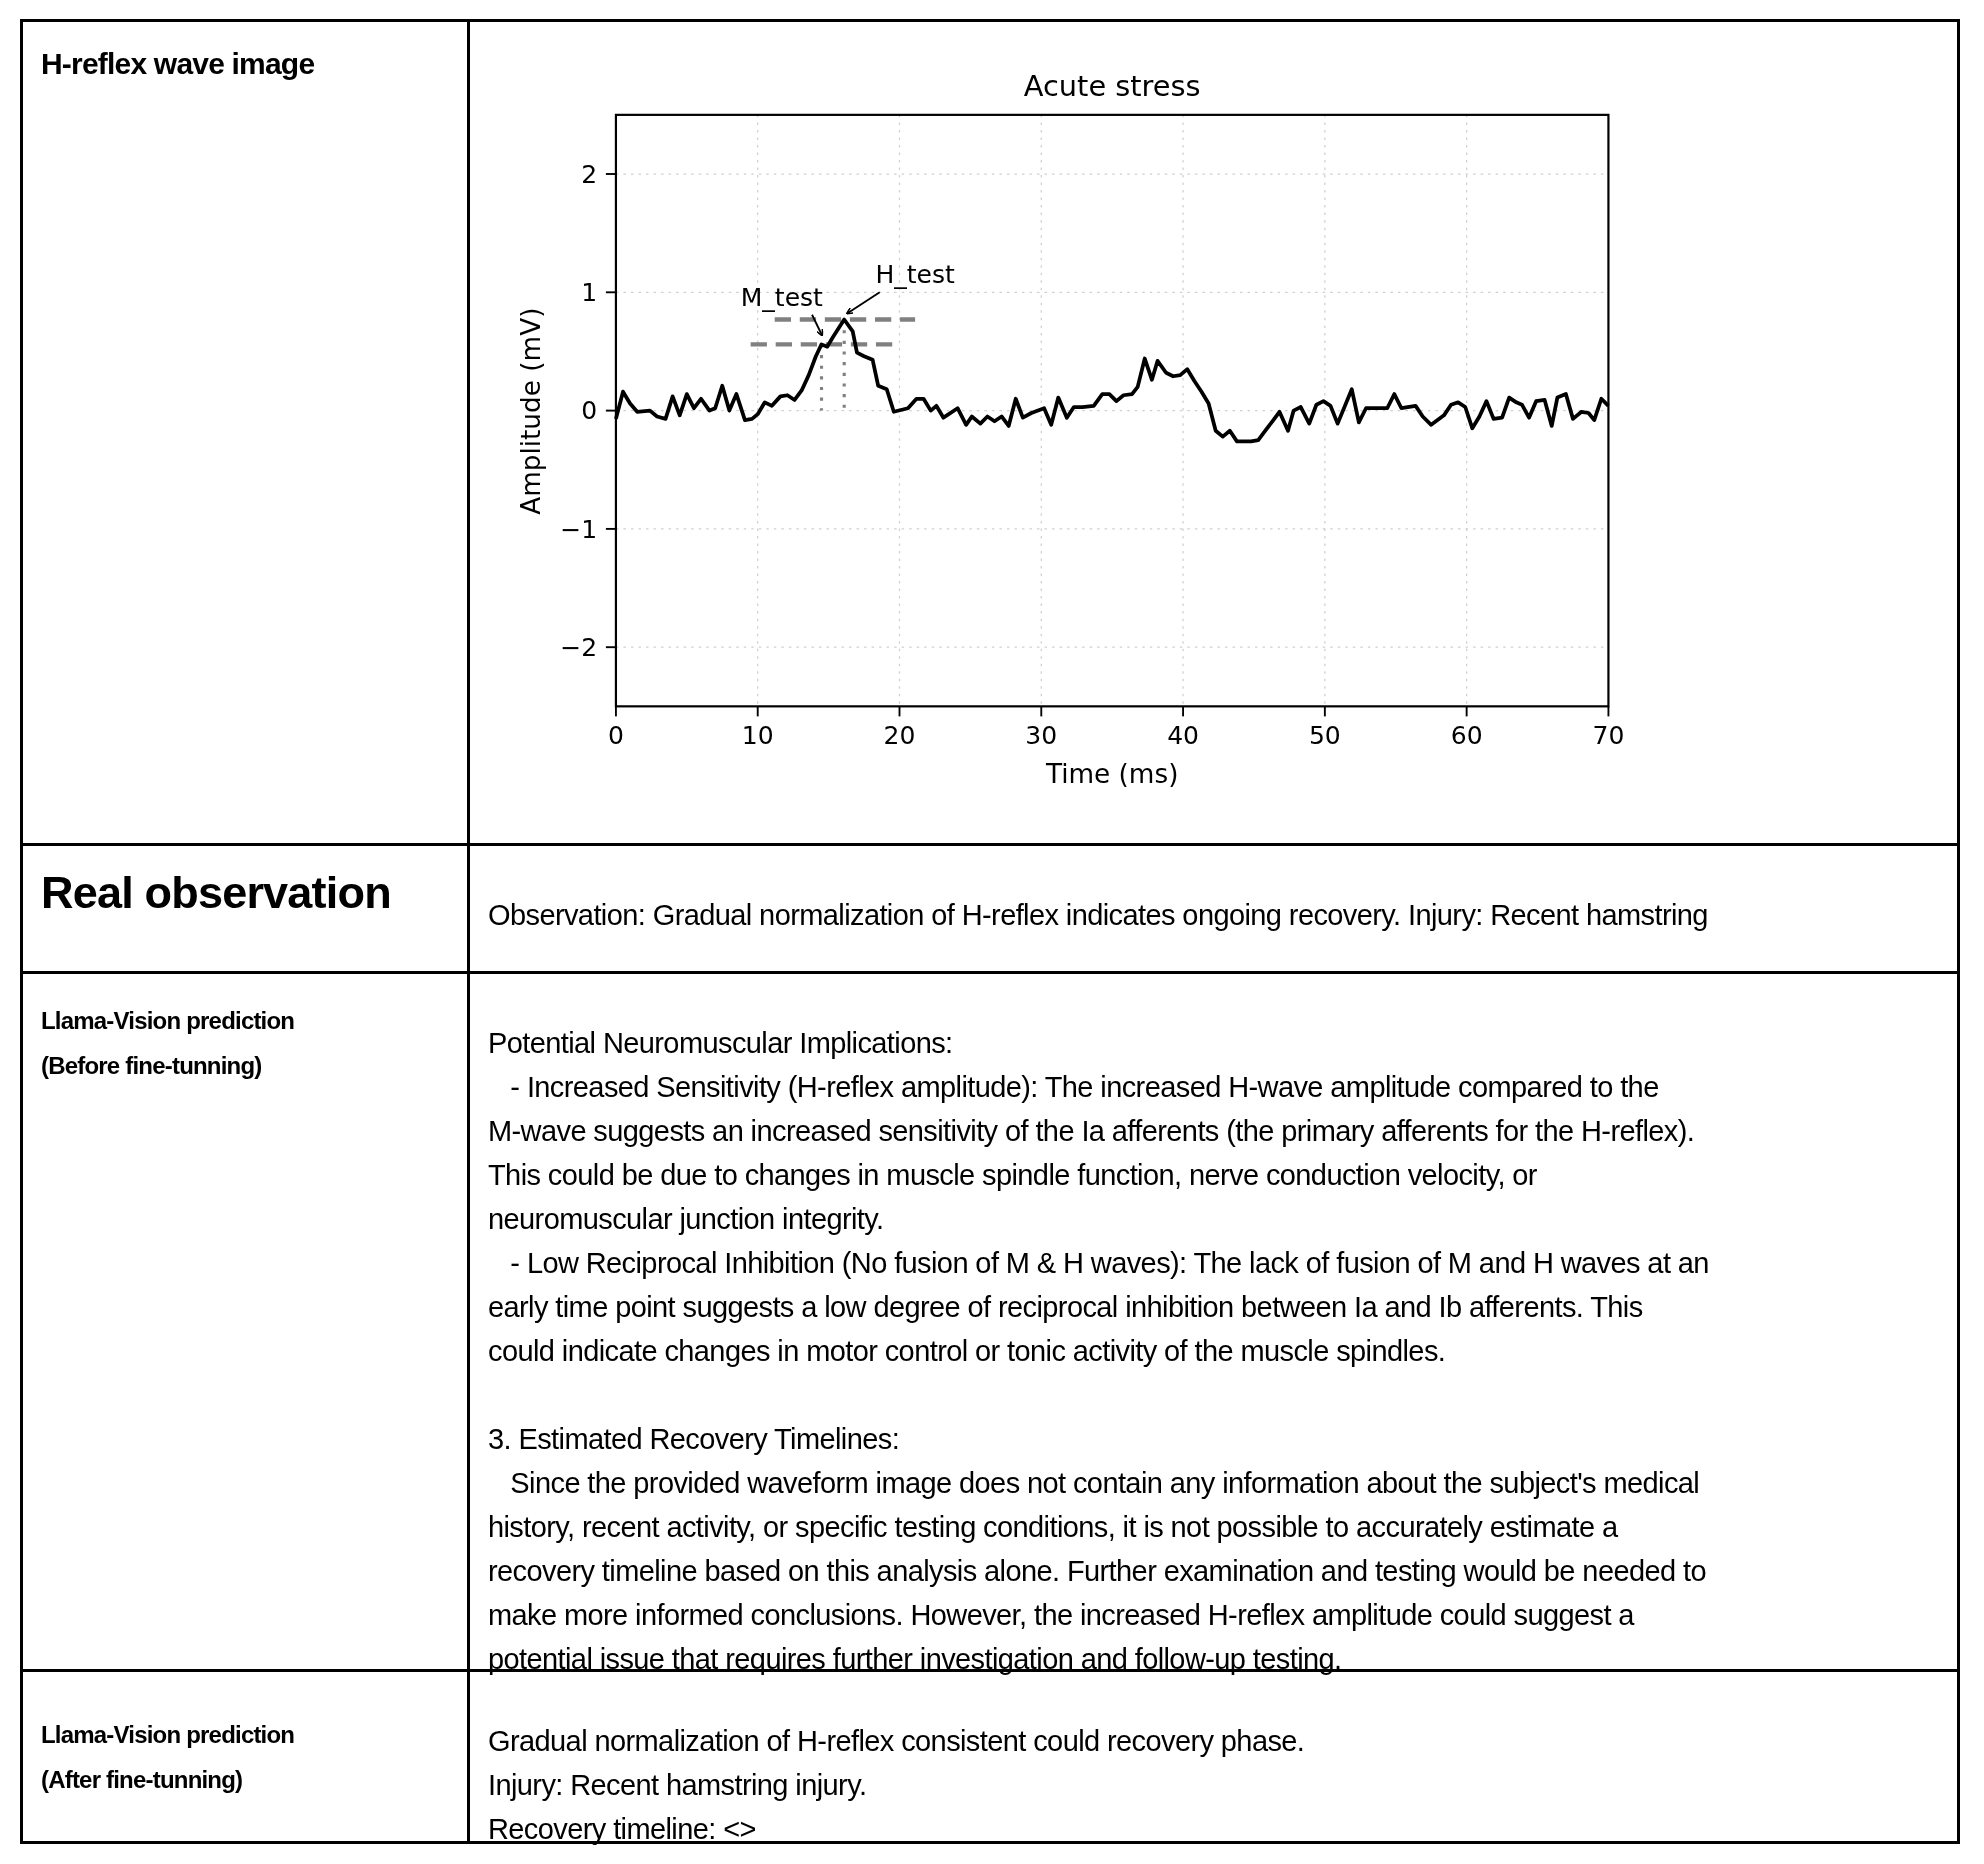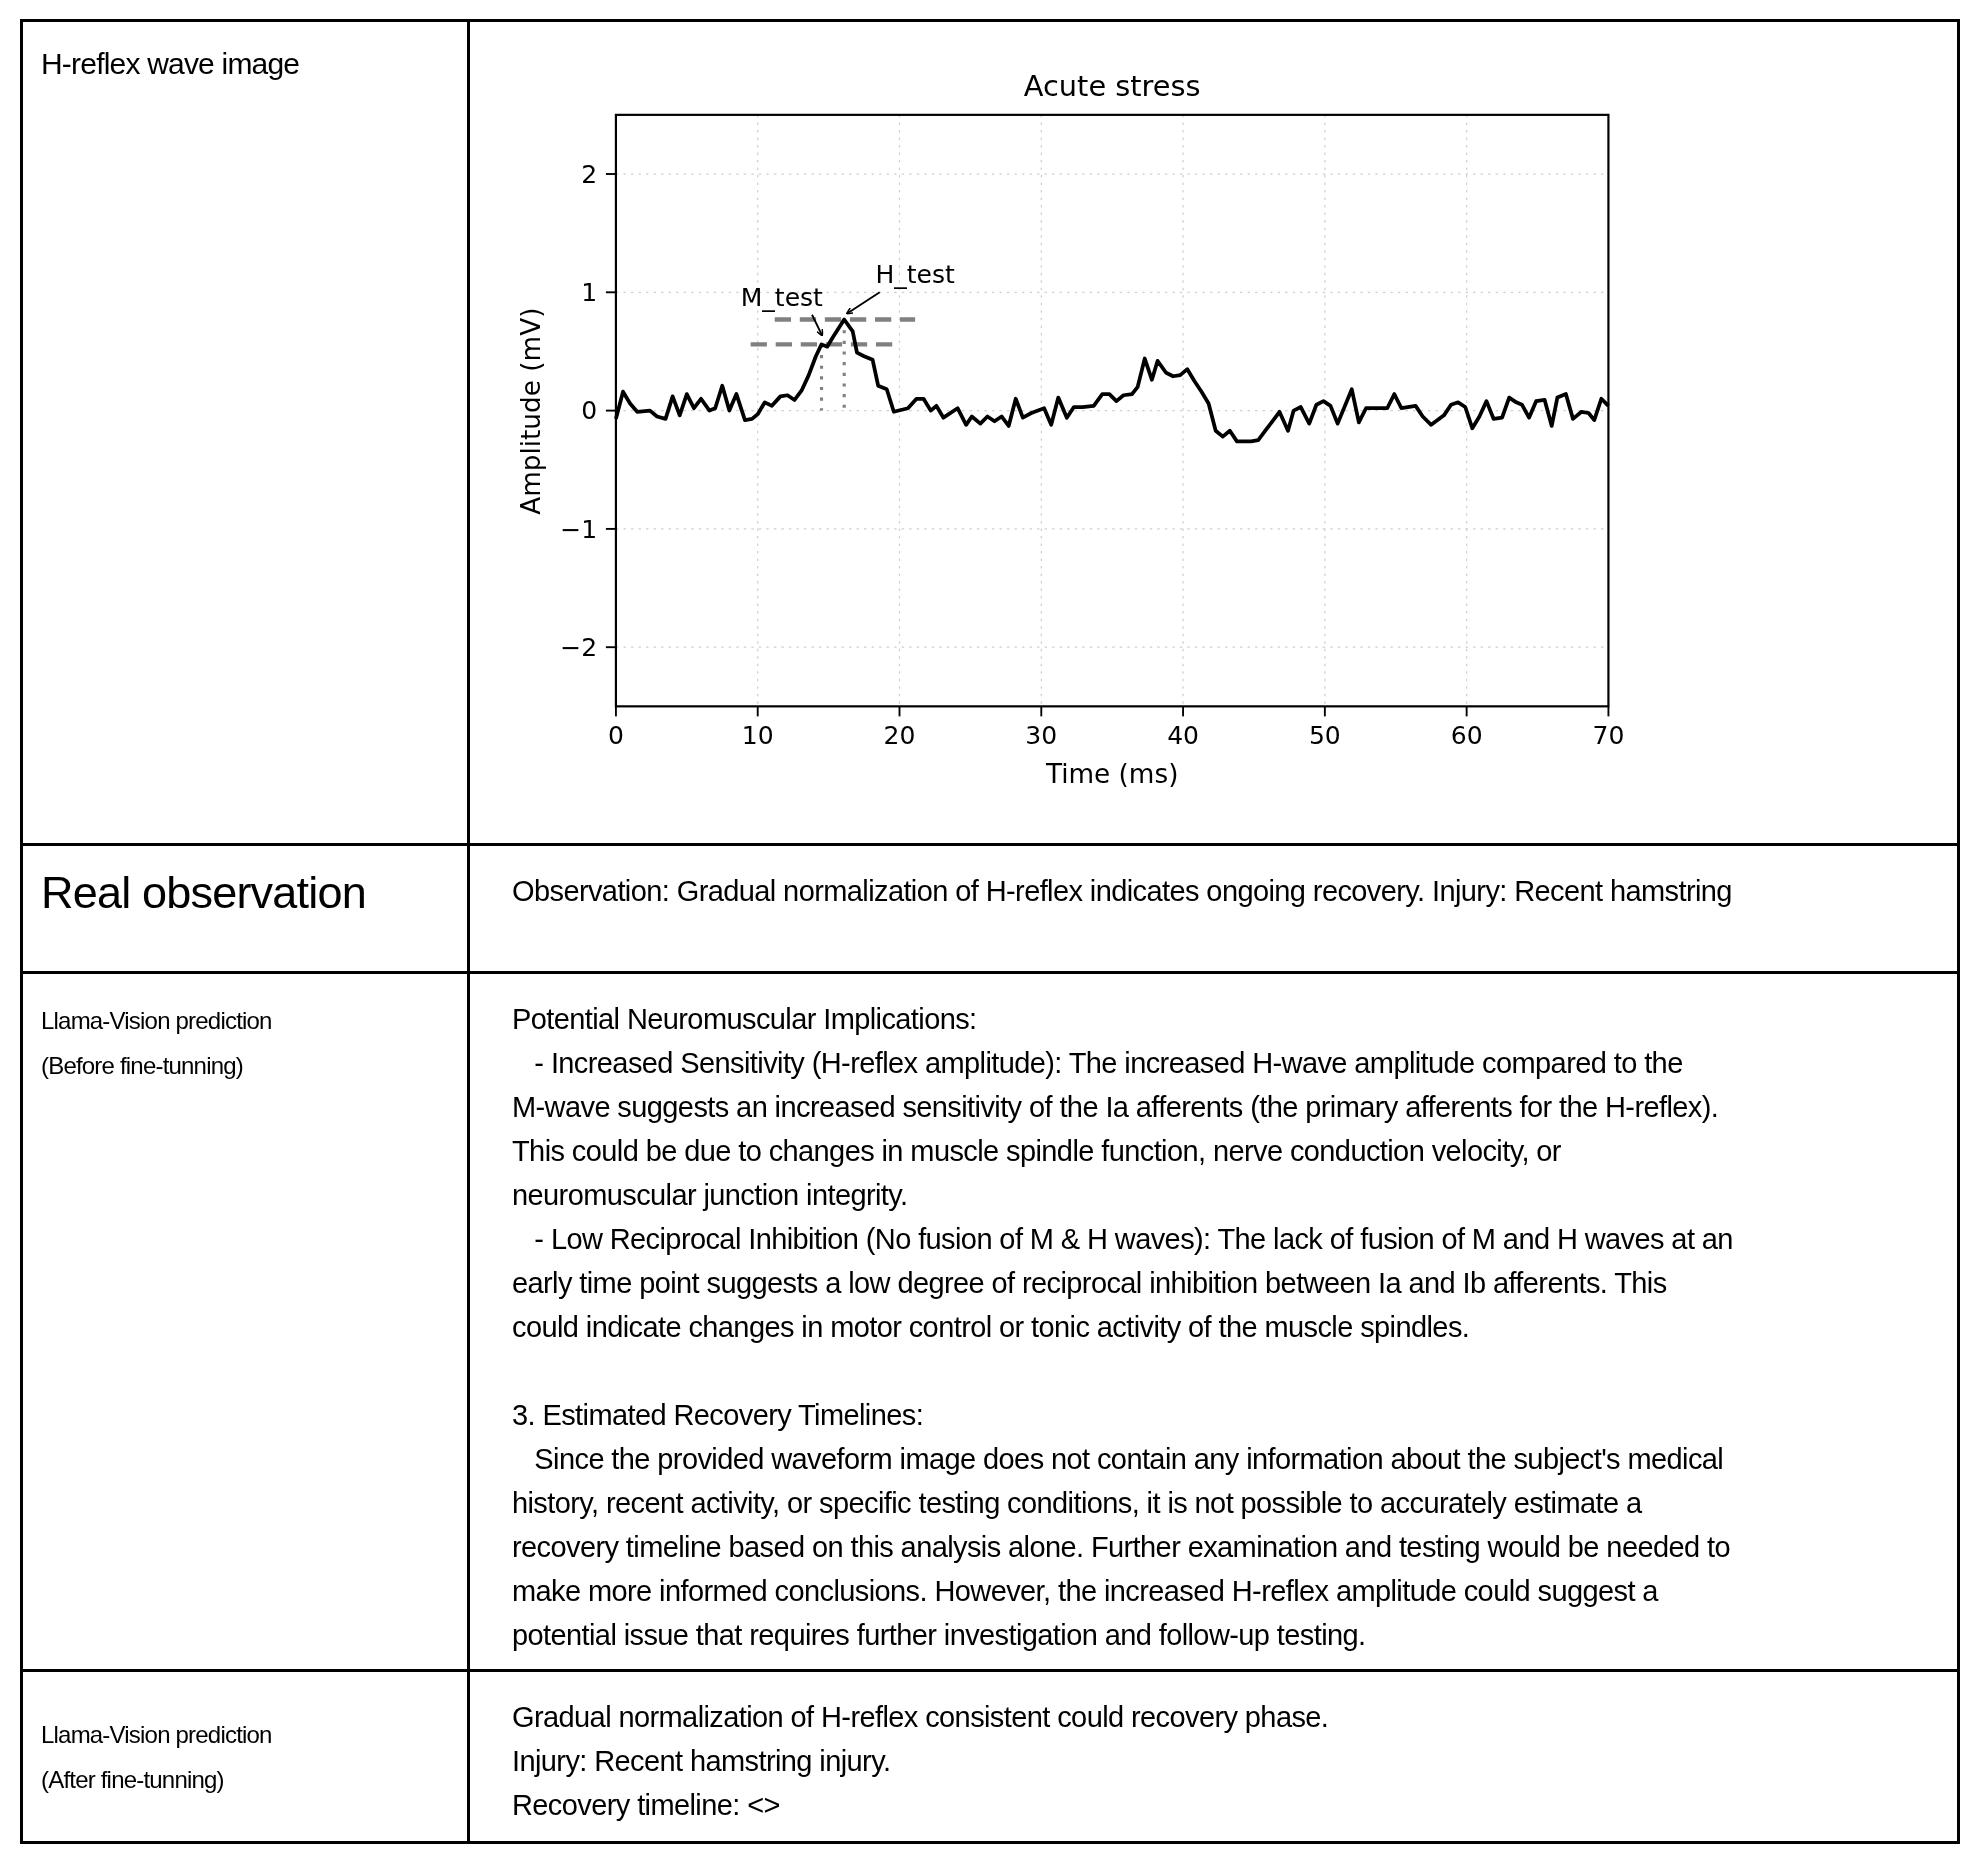--- a/index.html
+++ b/index.html
@@ -2,25 +2,25 @@
 <html style="font-size:10px"><head>
 <meta charset="utf-8">
 <style>
   html, body { margin: 0; padding: 0; background: #ffffff; }
   body { width: 1985px; height: 1865px; position: relative; overflow: hidden;
          font-family: "Liberation Sans", "DejaVu Sans", sans-serif; color: #000; }
   .table { position: absolute; left: 20px; top: 19px; width: 1940px; height: 1825px;
            box-sizing: border-box; border: 3.1px solid #000; }
   .hline { position: absolute; left: 20px; width: 1940px; height: 2.5px; background: #000; }
   .vline { position: absolute; left: 467px; top: 19px; width: 3.1px; height: 1825px; background: #000; }
-  .label { position: absolute; left: 41px; font-weight: normal; font-size: 30px;
+  .label { position: absolute; left: 41px; font-weight: bold; font-size: 30px;
            line-height: 45px; letter-spacing: -0.8px; white-space: pre; }
   .label.small { font-size: 24px; }
-  .content { position: absolute; left: 512px; width: 1466px; font-size: 29px;
-             line-height: 44px; letter-spacing: -0.6px; white-space: pre; }
+  .content { position: absolute; left: 488px; width: 1466px; font-size: 29px;
+             line-height: 44px; letter-spacing: -0.6px; white-space: pre; margin-top: 24px; }
   .content .ln { display: block; height: 44px; }
   svg text { font-family: "DejaVu Sans", "Liberation Sans", sans-serif; }
   #chart { position: absolute; left: 0; top: 0; }
 </style>
 </head>
 <body>
 
 <div class="table"></div>
 <div class="vline"></div>
 <div class="hline" style="top:843px"></div>

